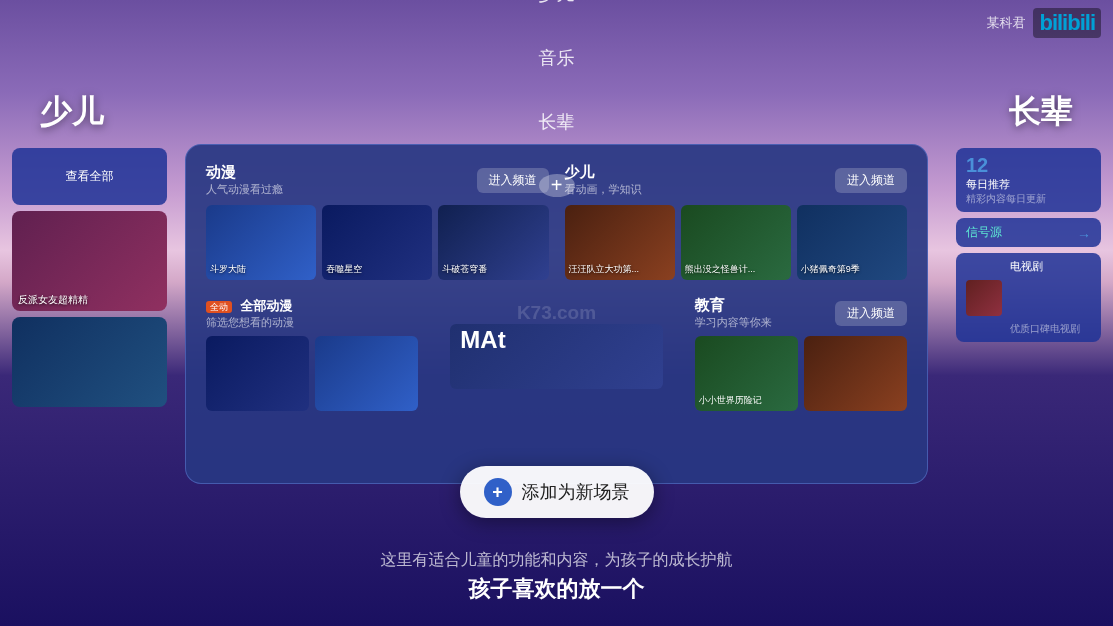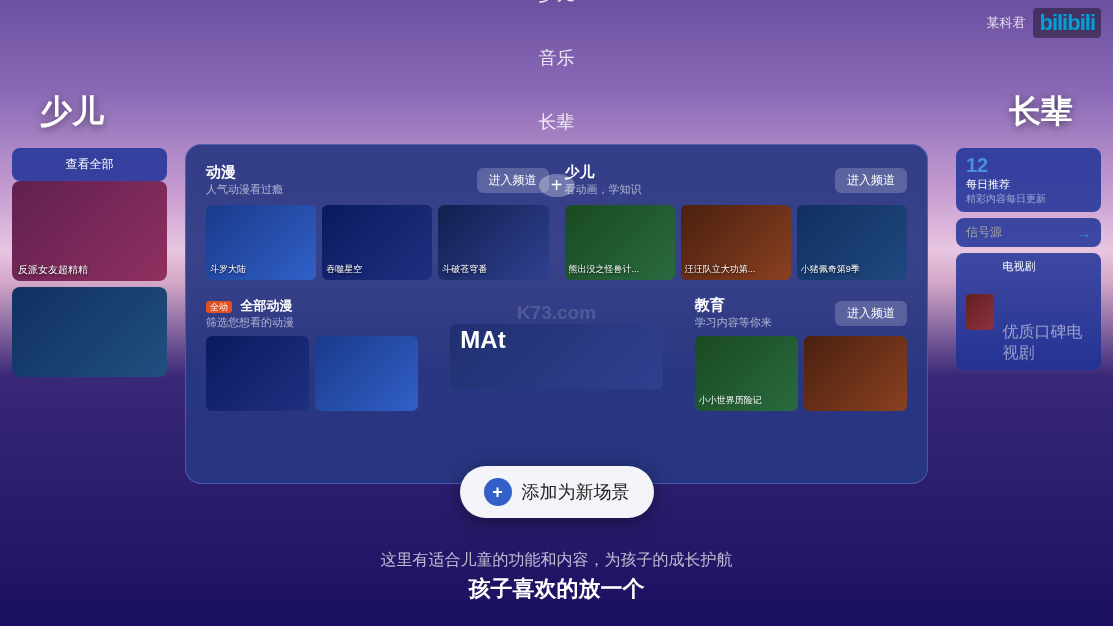--- a/index.html
+++ b/index.html
@@ -313,21 +313,21 @@
     .signal-box {
       background: rgba(30,50,150,0.85);
       border-radius: 8px;
       padding: 6px 10px;
       margin-bottom: 6px;
       display: flex;
       align-items: center;
       justify-content: space-between;
     }
     .signal-label {
-      color: #a3a3a3;
+      color: #5eead4;
       font-size: 12px;
     }
     .signal-arrow {
       color: #4a90d9;
       font-size: 14px;
     }
 
     .tv-box {
       background: rgba(30,50,150,0.85);
       border-radius: 8px;
@@ -341,40 +341,40 @@
       height: 36px;
       border-radius: 4px;
       background: linear-gradient(135deg, #602020, #903040);
     }
     .tv-info .tv-label {
       color: white;
       font-size: 11px;
     }
     .tv-info .tv-sub {
       color: rgba(255,255,255,0.5);
-      font-size: 16px;
+      font-size: 10px;
       margin-top: 48px;
     }
 
     
     .left-panel {
       position: absolute;
       top: 148px;
       left: 12px;
       width: 155px;
       z-index: 6;
     }
     .view-all-btn {
       background: rgba(30,50,150,0.85);
       border-radius: 8px;
-      padding: 8px 10px;
+      padding: 20px 10px;
       color: white;
       font-size: 12px;
       text-align: center;
-      margin-bottom: 0;
+      margin-bottom: 6px;
       cursor: pointer;
     }
     .left-thumb {
       width: 100%;
       height: 100px;
       background: linear-gradient(135deg, #602050, #903060);
       border-radius: 8px;
       margin-bottom: 6px;
       position: relative;
     }
@@ -479,25 +479,25 @@
 
     <div class="modal-section">
       <div class="section-header">
         <div>
           <div class="section-title">少儿</div>
           <div class="section-subtitle">看动画，学知识</div>
         </div>
         <button class="enter-btn">进入频道</button>
       </div>
       <div class="thumb-grid">
+        <div class="thumb-item t5">
+          <span class="thumb-label">汪汪队立大功第...</span>
+        </div>
         <div class="thumb-item t4">
           <span class="thumb-label">熊出没之怪兽计...</span>
-        </div>
-        <div class="thumb-item t5">
-          <span class="thumb-label">汪汪队立大功第...</span>
         </div>
         <div class="thumb-item t6">
           <span class="thumb-label">小猪佩奇第9季</span>
         </div>
       </div>
     </div>
   </div>
 
   <div class="modal-row2">
 

